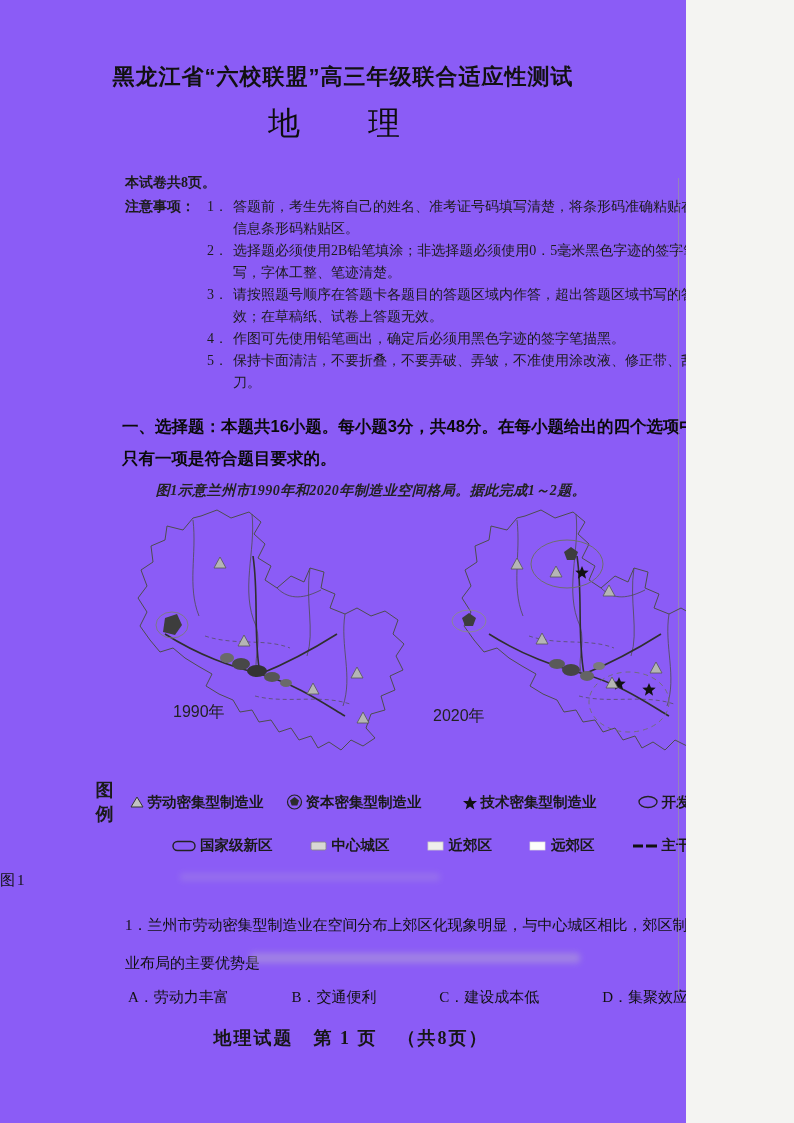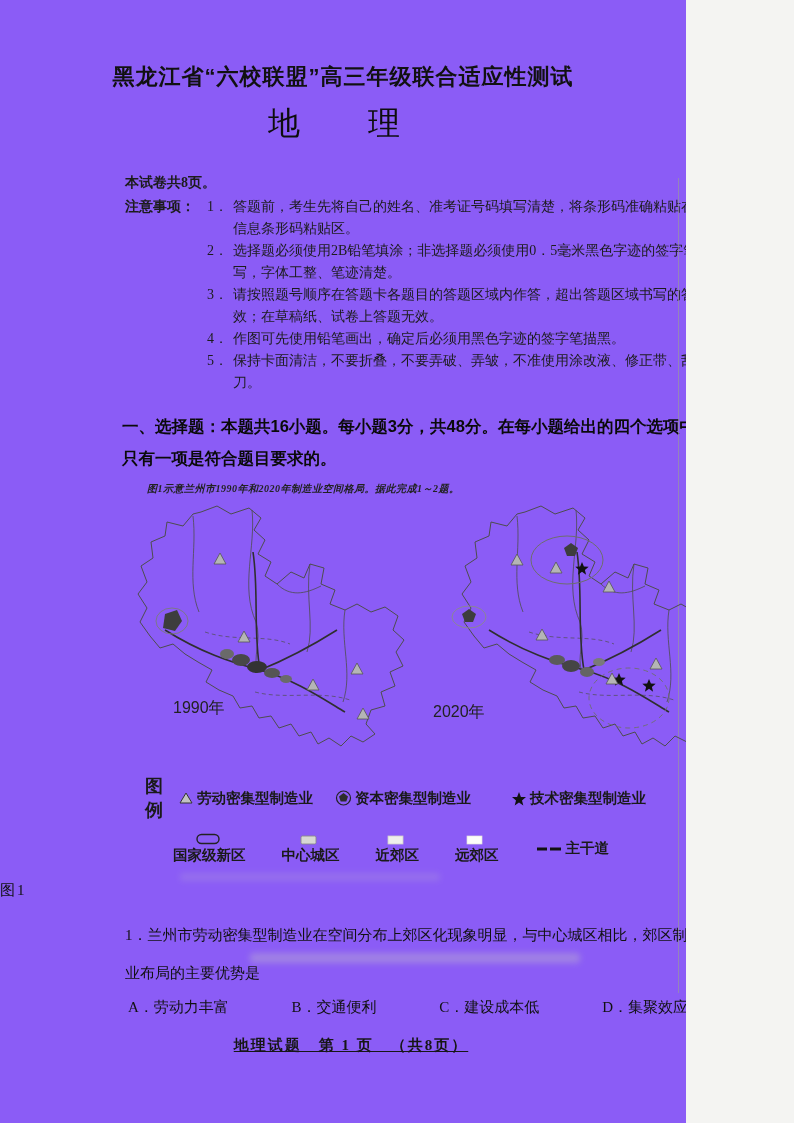--- a/index.html
+++ b/index.html
@@ -55,64 +55,64 @@
   .notice-item{display:flex;line-height:22px;}
   .notice-num{flex:0 0 26px;}
   .notice-text{flex:1;width:480px;}
   .section-header{
     margin:16px 0 0 122px;width:596px;
     font-family:"Liberation Sans","DejaVu Sans",sans-serif;
     font-weight:bold;font-size:16.5px;line-height:32px;color:#0a0a0a;
   }
   .figure-intro{
     margin:8px 0 0 125px;width:560px;
-    font-style:italic;font-size:10px;font-weight:bold;color:#222;
+    font-style:italic;font-size:14px;font-weight:bold;color:#222;
     text-indent:2.2em;letter-spacing:.5px;
   }
   .maps{
     position:relative;margin:6px 0 0 105px;display:flex;gap:8px;height:258px;
   }
   .map-box{position:relative;width:316px;height:258px;}
   .map-label{
     position:absolute;font-family:"Liberation Sans","DejaVu Sans",sans-serif;
     font-size:16px;color:#222;
   }
   .map-label-left{left:68px;top:196px;}
   .map-label-right{left:4px;top:200px;}
   svg{display:block;}
   .legend{
     margin:14px 0 0 145px;width:560px;
     font-size:14.5px;font-weight:bold;color:#1a1a1a;
   }
-  .legend-row{display:flex;align-items:center;}
+  .legend-row{display:flex;align-items:center;justify-content:flex-end;}
   .legend-row-1{gap:0;}
   .legend-row-2{margin:10px 0 0 28px;}
   .legend-title{
     font-size:18px;font-weight:bold;margin-right:14px;letter-spacing:1px;
   }
   .legend-item{display:flex;align-items:center;white-space:nowrap;}
   .legend-item .sym{margin-right:3px;display:inline-flex;align-items:center;}
   .li-gap-a{margin-right:22px;}
   .li-gap-b{margin-right:40px;}
-  .li-gap-c{margin-right:36px;flex-direction:column;}
+  .li-gap-c{margin-right:36px;}
   .fig-caption{
     margin:16px 0 0 0;font-size:15px;color:#111;letter-spacing:2px;
   }
   .question{
     margin:16px 0 0 125px;width:585px;
     font-size:15px;line-height:38px;color:#111;
   }
   .options{
     margin:0 0 0 128px;width:575px;
     display:flex;justify-content:space-between;
     font-size:15px;line-height:30px;color:#111;
   }
   .footer{
     margin:14px 0 0 16px;text-align:center;
-    font-size:15px;font-weight:bold;letter-spacing:2px;color:#161616;text-decoration:underline;
+    font-size:18px;font-weight:bold;letter-spacing:2px;color:#161616;
   }
 </style>
 </head>
 <body>
 
 <div class="sheet">
   <div class="scan-edge"></div>
   <div class="bleed bleed-1"></div>
   <div class="bleed bleed-2"></div>
 

